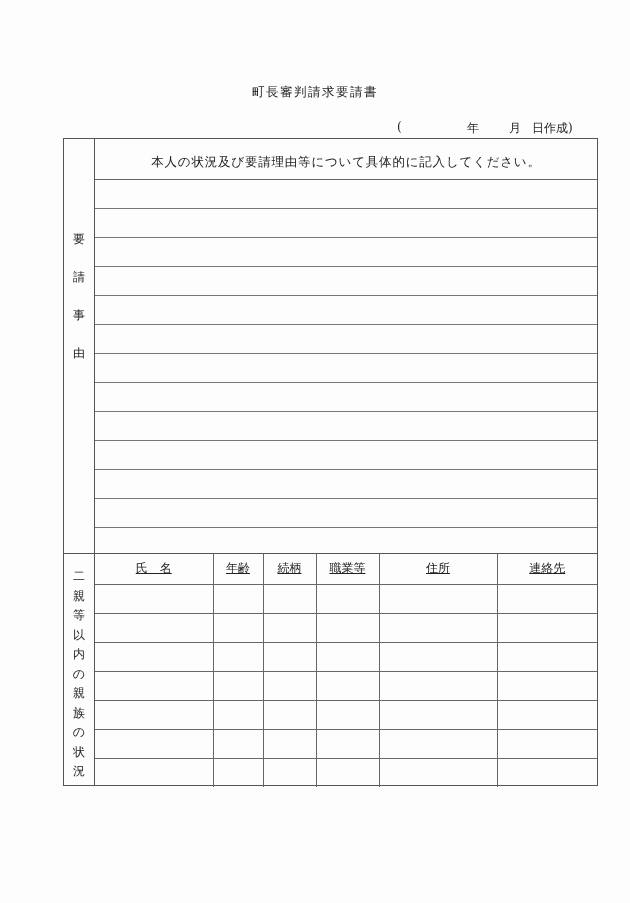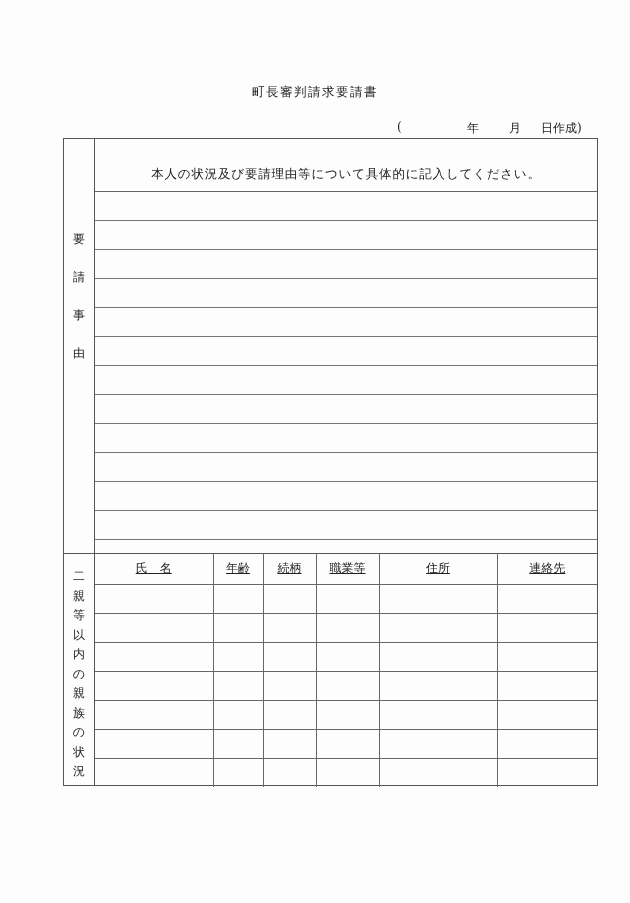--- a/index.html
+++ b/index.html
@@ -30,21 +30,21 @@
       position: absolute; left: 0; top: 0; width: 31px; height: 100%;
       border-right: 1px solid #555; box-sizing: border-box;
       display: flex; flex-direction: column; align-items: center;
       font-size: 12px;
     }
     .reason-side { justify-content: flex-start; padding-top: 92px; gap: 22px; }
     .reason-side span { display:block; line-height: 16px; }
     .kin-side { padding-top: 16px; gap: 4.5px; }
     .kin-side span { display:block; line-height: 15px; }
     .reason-body {
-      position: absolute; left: 31px; top: 16px; right: 0; height: 100%;
+      position: absolute; left: 31px; top: 4px; right: 0; height: 100%;
     }
     .reason-header {
       height: 37px; border-bottom: 1px solid #666; box-sizing: border-box;
       text-align: center; font-size: 12.5px; line-height: 37px; letter-spacing: 0.8px;
     }
     .reason-line {
       height: 29px; border-bottom: 1px solid #777; box-sizing: border-box;
     }
     .reason-line:last-child { border-bottom: none; }
     .section-kin {
@@ -65,21 +65,21 @@
   </style>
 </head>
 <body>
 
 <div class="title">町長審判請求要請書</div>
 
 <div class="date-line">
   <span style="left:0">(</span>
   <span style="left:70px">年</span>
   <span style="left:112px">月</span>
-  <span style="left:144px">日作成)</span>
+  <span style="left:135px">日作成)</span>
 </div>
 
 <div class="form">
   <div class="section-reason">
     <div class="side-label reason-side" id="reason-side">
         <span>要</span>
         <span>請</span>
         <span>事</span>
         <span>由</span>
       </div>

